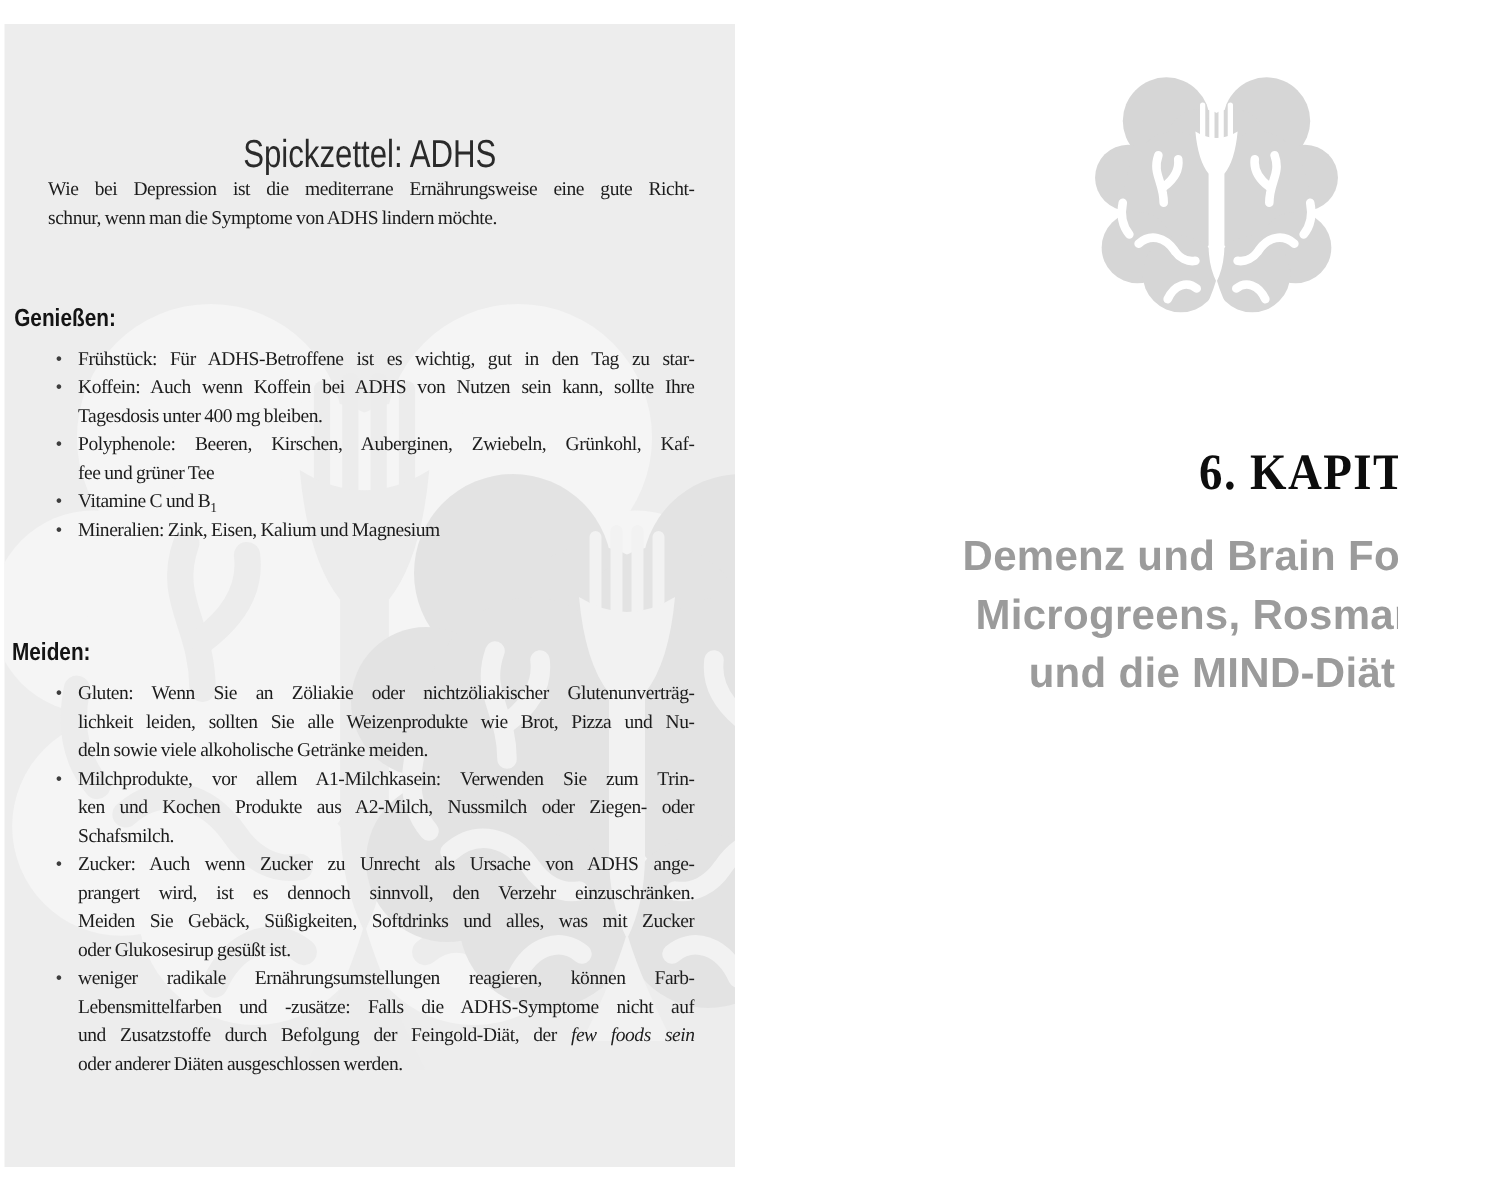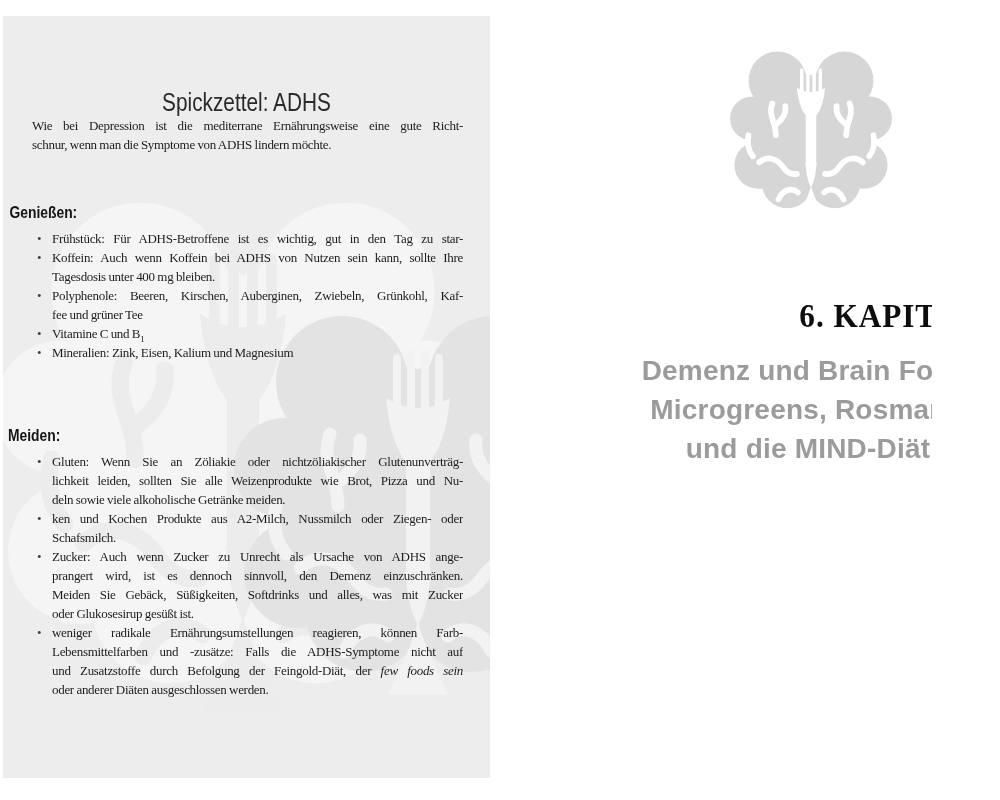--- a/index.html
+++ b/index.html
@@ -178,27 +178,28 @@
 
       <div class="blist bodycopy" id="avoid-list">
         <div class="bitem">
           <span class="marker">•</span>
           <div class="jline">Gluten: Wenn Sie an Zöliakie oder nichtzöliakischer Glutenunverträg-</div>
           <div class="jline">lichkeit leiden, sollten Sie alle Weizenprodukte wie Brot, Pizza und Nu-</div>
           <div class="jline last">deln sowie viele alkoholische Getränke meiden.</div>
         </div>
         <div class="bitem">
           <span class="marker">•</span>
+          <div class="jline">Milchprodukte, vor allem A1-Milchkasein: Verwenden Sie zum Trin-</div>
           <div class="jline">ken und Kochen Produkte aus A2-Milch, Nussmilch oder Ziegen- oder</div>
           <div class="jline last">Schafsmilch.</div>
         </div>
         <div class="bitem">
           <span class="marker">•</span>
           <div class="jline">Zucker: Auch wenn Zucker zu Unrecht als Ursache von ADHS ange-</div>
-          <div class="jline">prangert wird, ist es dennoch sinnvoll, den Demenz einzuschränken.</div>
+          <div class="jline">prangert wird, ist es dennoch sinnvoll, den Verzehr einzuschränken.</div>
           <div class="jline">Meiden Sie Gebäck, Süßigkeiten, Softdrinks und alles, was mit Zucker</div>
           <div class="jline last">oder Glukosesirup gesüßt ist.</div>
         </div>
         <div class="bitem">
           <span class="marker">•</span>
           <div class="jline">weniger radikale Ernährungsumstellungen reagieren, können Farb-</div>
           <div class="jline">Lebensmittelfarben und -zusätze: Falls die ADHS-Symptome nicht auf</div>
           <div class="jline"><span>und Zusatzstoffe durch Befolgung der Feingold-Diät, der </span><em>few foods sein</em></div>
           <div class="jline last">oder anderer Diäten ausgeschlossen werden.</div>
         </div>

